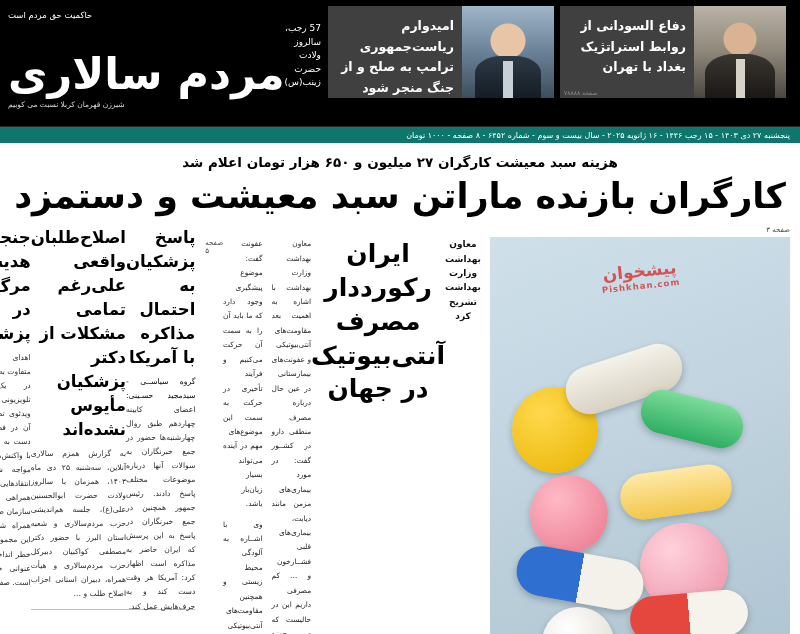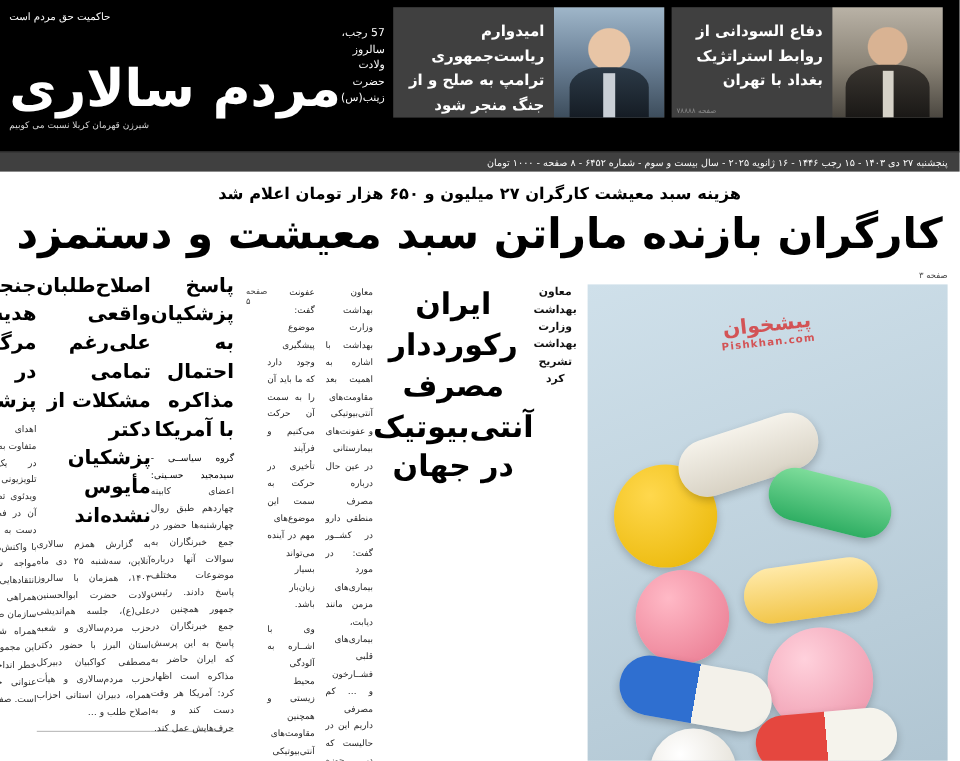--- a/index.html
+++ b/index.html
@@ -206,21 +206,21 @@
     left: 4px;
     bottom: 2px;
     font-size: 6px;
     color: #8a8a8a;
     direction: ltr;
   }
 
   
   .infobar {
     height: 17px;
-    background: #404040;
+    background: #0f766e;
     color: #ffffff;
     display: flex;
     align-items: center;
     justify-content: space-between;
     font-size: 8px;
     padding: 0 10px;
     direction: rtl;
     box-sizing: border-box;
     border-top: 1px solid #2a2a2a;
   }

